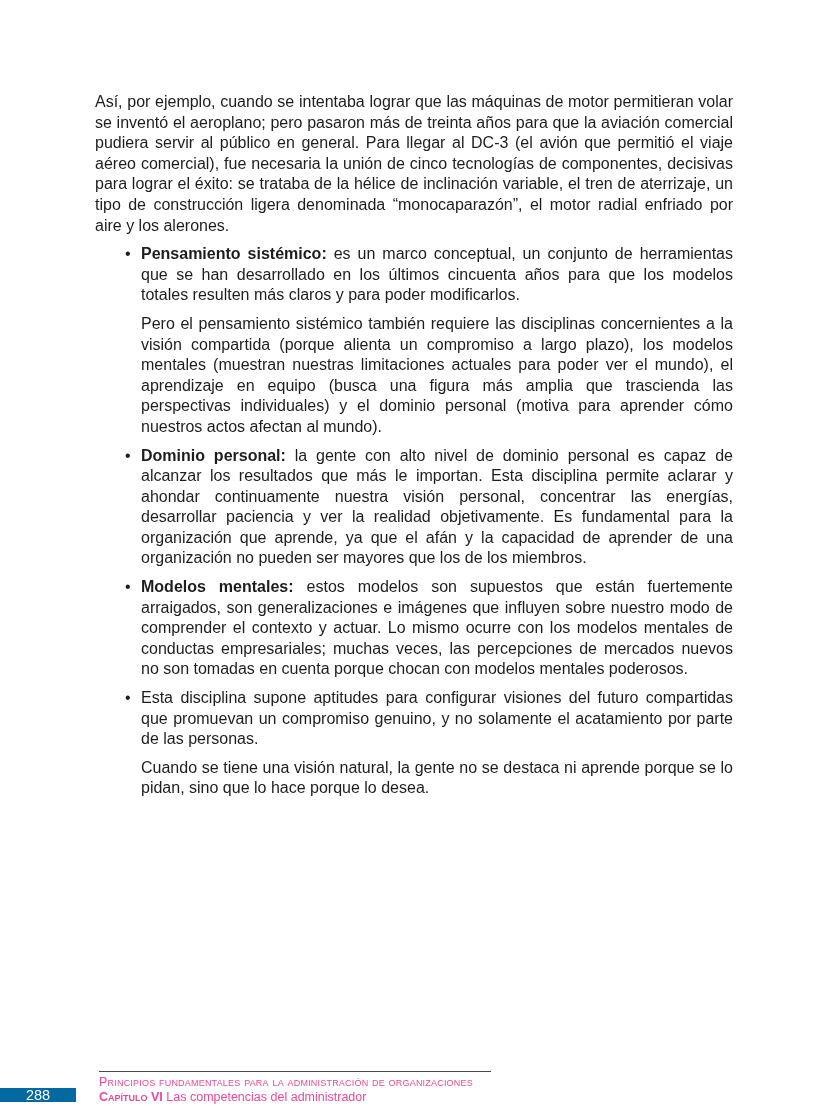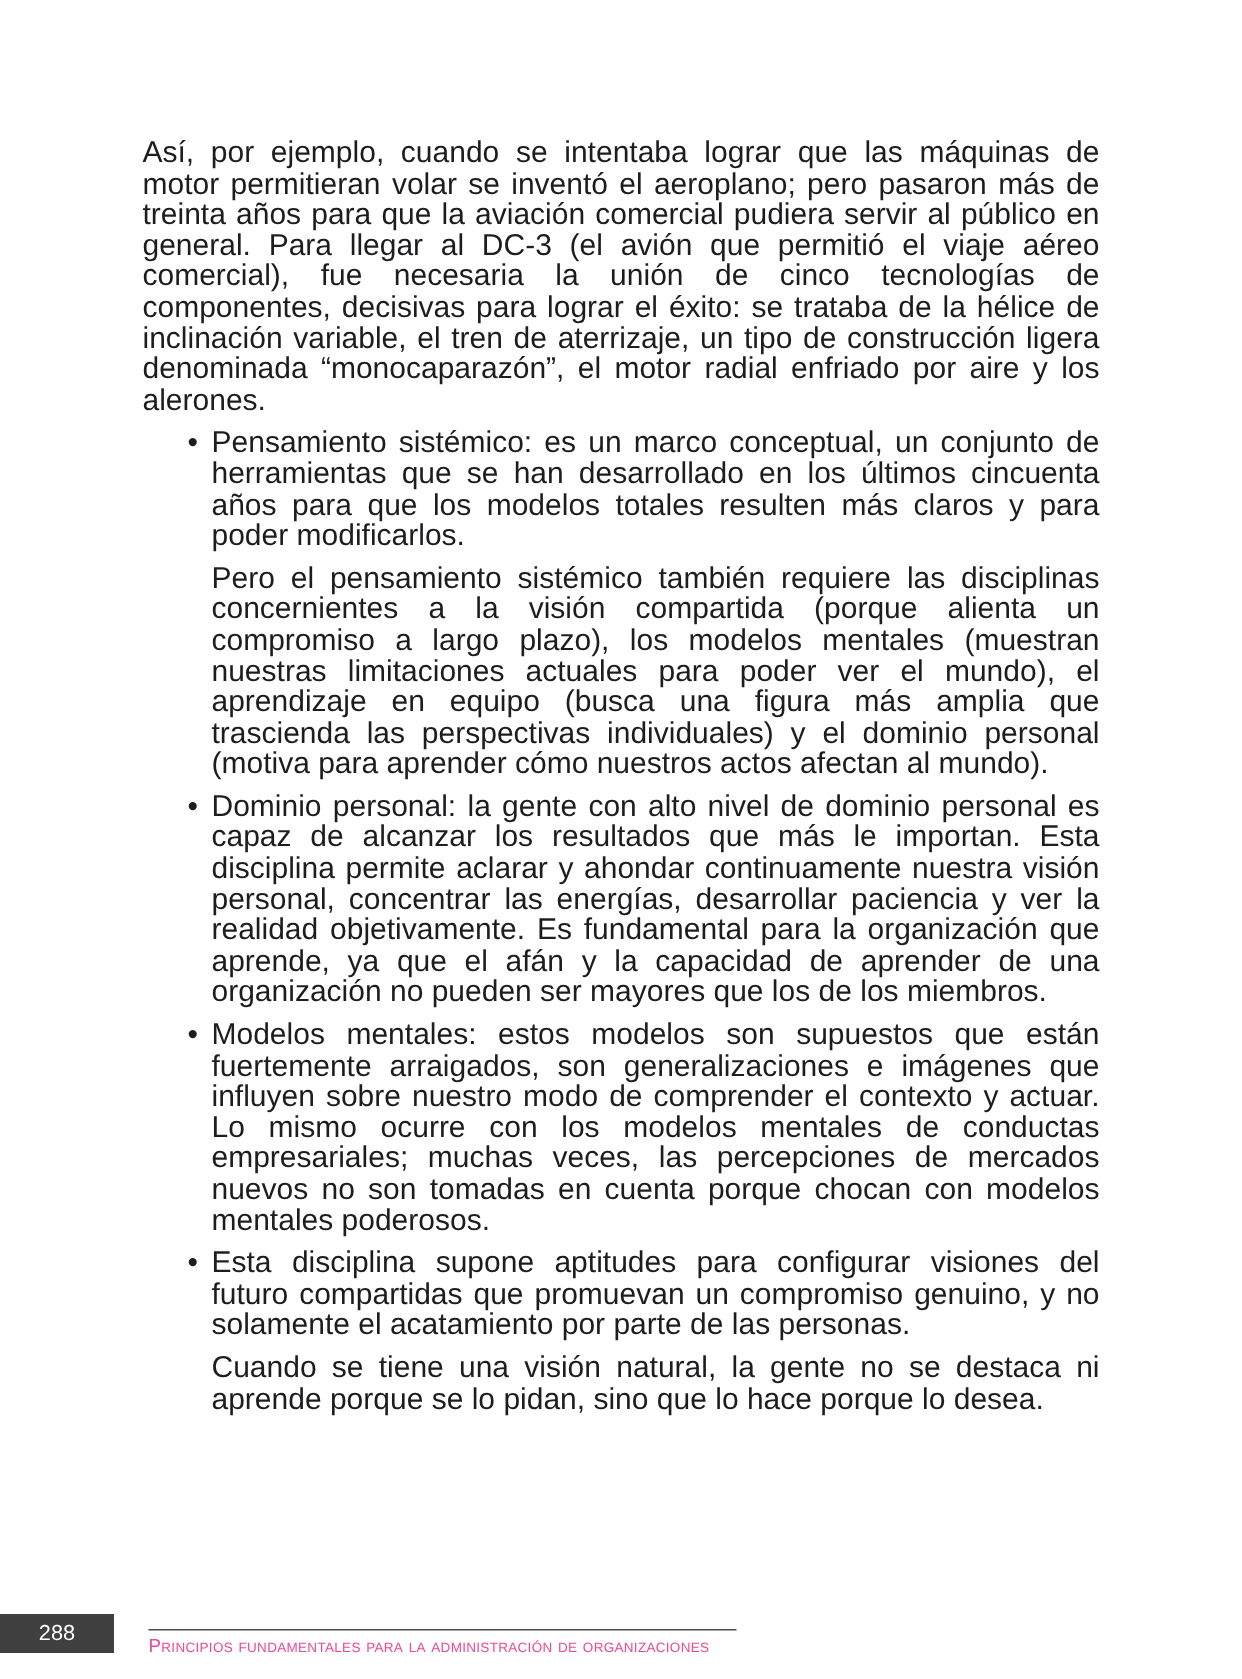--- a/index.html
+++ b/index.html
@@ -14,29 +14,29 @@
     background: #ffffff;
     font-family: "Liberation Sans", sans-serif;
     color: #1d1d1f;
     overflow: hidden;
   }
   .content {
     position: absolute;
     left: 95px;
     top: 92px;
     width: 638px;
-    font-size: 20px;
+    font-size: 16px;
     line-height: 20.6px;
     text-align: justify;
   }
   .para {
     margin: 0 0 8px 0;
   }
   .lead {
-    font-weight: normal;
+    font-weight: bold;
   }
   .bullets {
     list-style: none;
     margin: 0;
     padding: 0 0 0 30px;
   }
   .item {
     position: relative;
     padding-left: 16px;
   }
@@ -51,22 +51,22 @@
     left: 0;
     bottom: 15px;
     width: 100%;
     height: 30px;
   }
   .pagenum-box {
     position: absolute;
     left: 0;
     bottom: 2px;
     width: 76px;
-    height: 26px;
-    background: #404040;
+    height: 14px;
+    background: #0369a1;
     color: #ffffff;
     display: flex;
     align-items: center;
     justify-content: center;
     font-size: 14.5px;
   }
   .footer-text {
     position: absolute;
     left: 99px;
     bottom: 0;
@@ -126,16 +126,17 @@
 
   </main>
 
   <footer class="footer">
     <div class="pagenum-box">
       <span>288</span>
     </div>
     <div class="footer-text">
       <div class="rule"></div>
       <div class="f-line1 sc">Principios fundamentales para la administración de organizaciones</div>
+      <div class="f-line2"><b>Capítulo VI</b> <span>Las competencias del administrador</span></div>
     </div>
   </footer>
 
 </div>
 
 </body></html>

